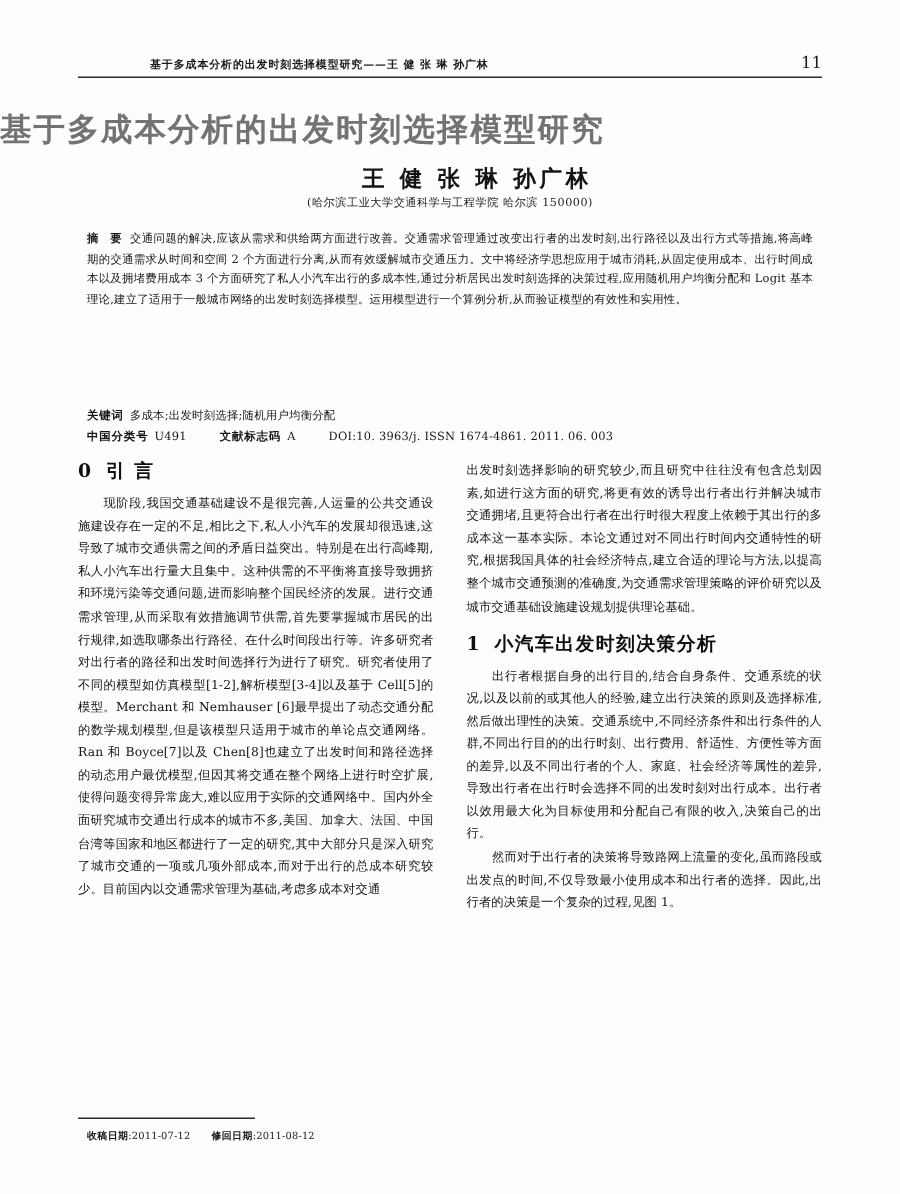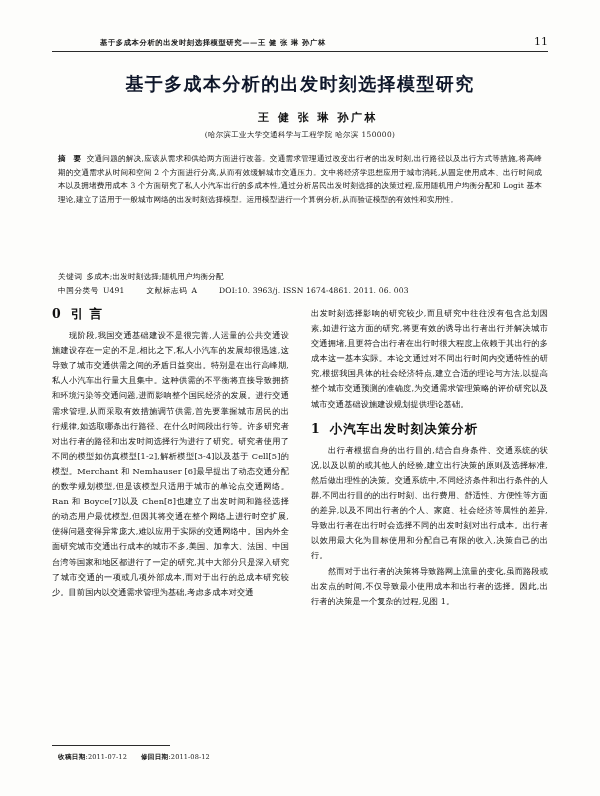--- a/index.html
+++ b/index.html
@@ -52,33 +52,33 @@
     top: 51px;
     border-top: 1.1px solid #2a2a2a;
   }
 
   
   .title {
     position: absolute;
     left: 0;
     right: 0;
     top: 72px;
-    text-align: center;
-    font-size: 18px;
+    text-align: left;
+    font-size: 21px;
     font-weight: bold;
     letter-spacing: 1.4px;
-    color: #0f172a;
+    color: #737373;
   }
   .authors {
     position: absolute;
     left: 0;
     right: 0;
     top: 110px;
     text-align: center;
-    font-size: 11px;
+    font-size: 15px;
     font-weight: bold;
     letter-spacing: 2.5px;
     color: #141414;
     padding-left: 36px;
   }
   .affil {
     position: absolute;
     left: 0;
     right: 0;
     top: 130px;
@@ -110,21 +110,21 @@
     left: 58px;
     right: 58px;
     font-size: 7.6px;
     line-height: 13.6px;
     color: #161616;
     letter-spacing: 0.15px;
   }
   .meta-kw { top: 270px; }
   .meta-clc { top: 284px; }
   .meta-lead {
-    font-weight: normal;
+    font-weight: bold;
     letter-spacing: 0.6px;
     margin-right: 4px;
   }
   .meta-gap { display: inline-block; width: 22px; }
   .doi-lead { font-weight: normal; }
 
   
   .columns {
     position: absolute;
     left: 52px;

